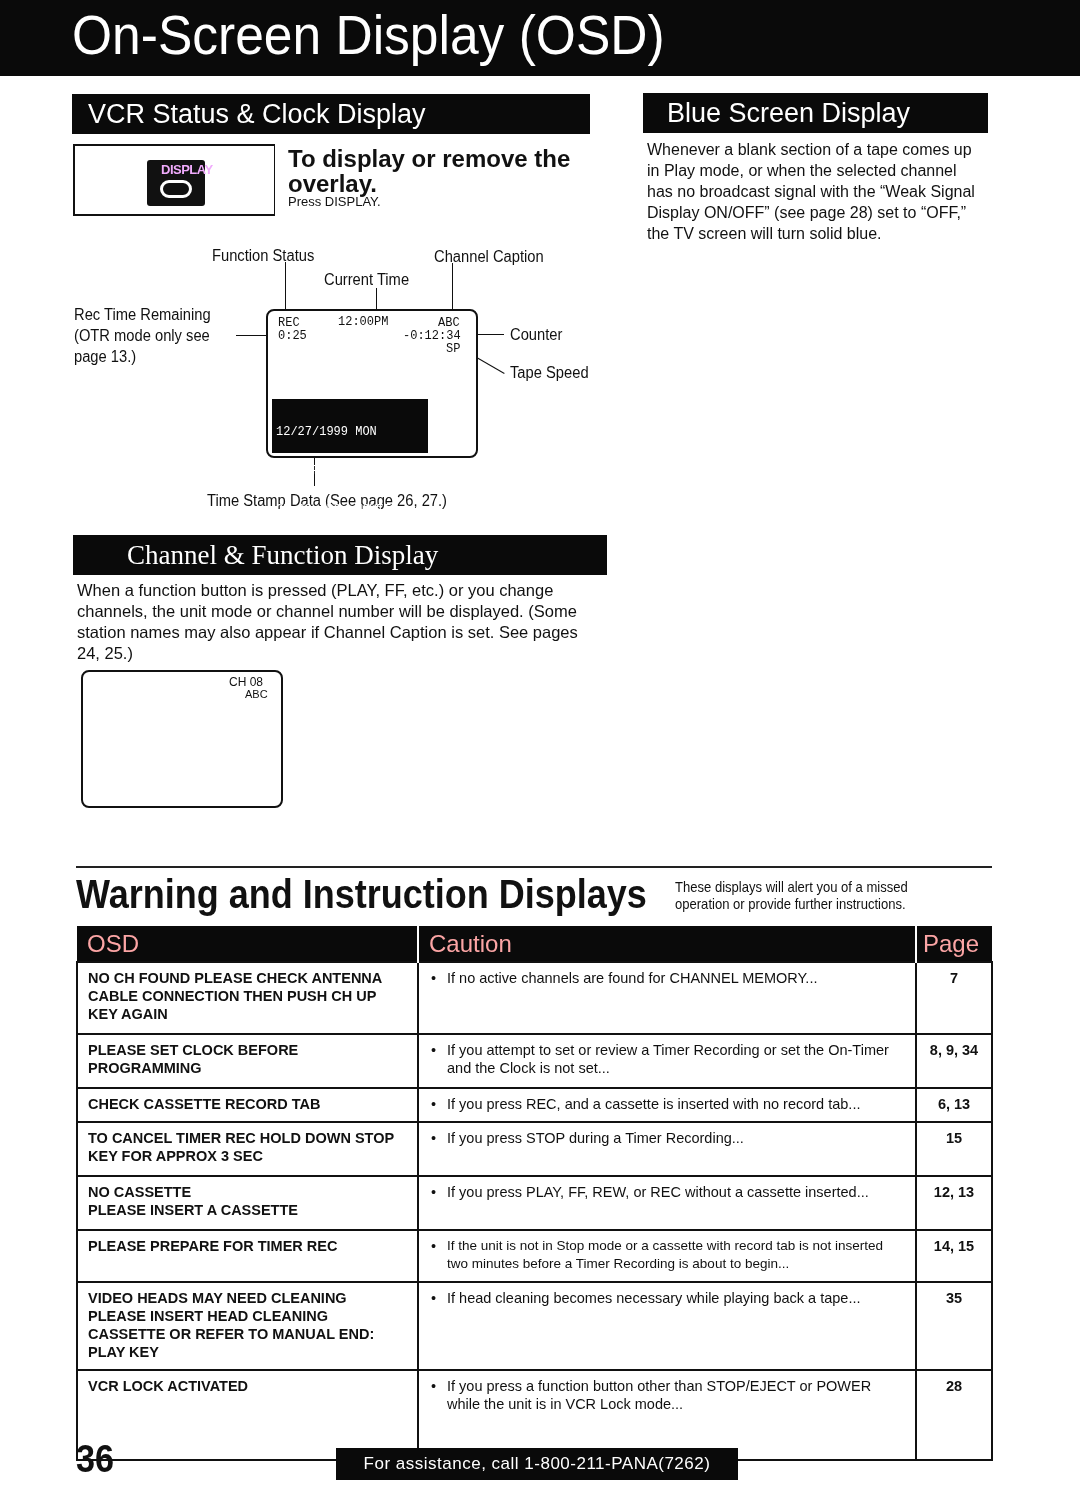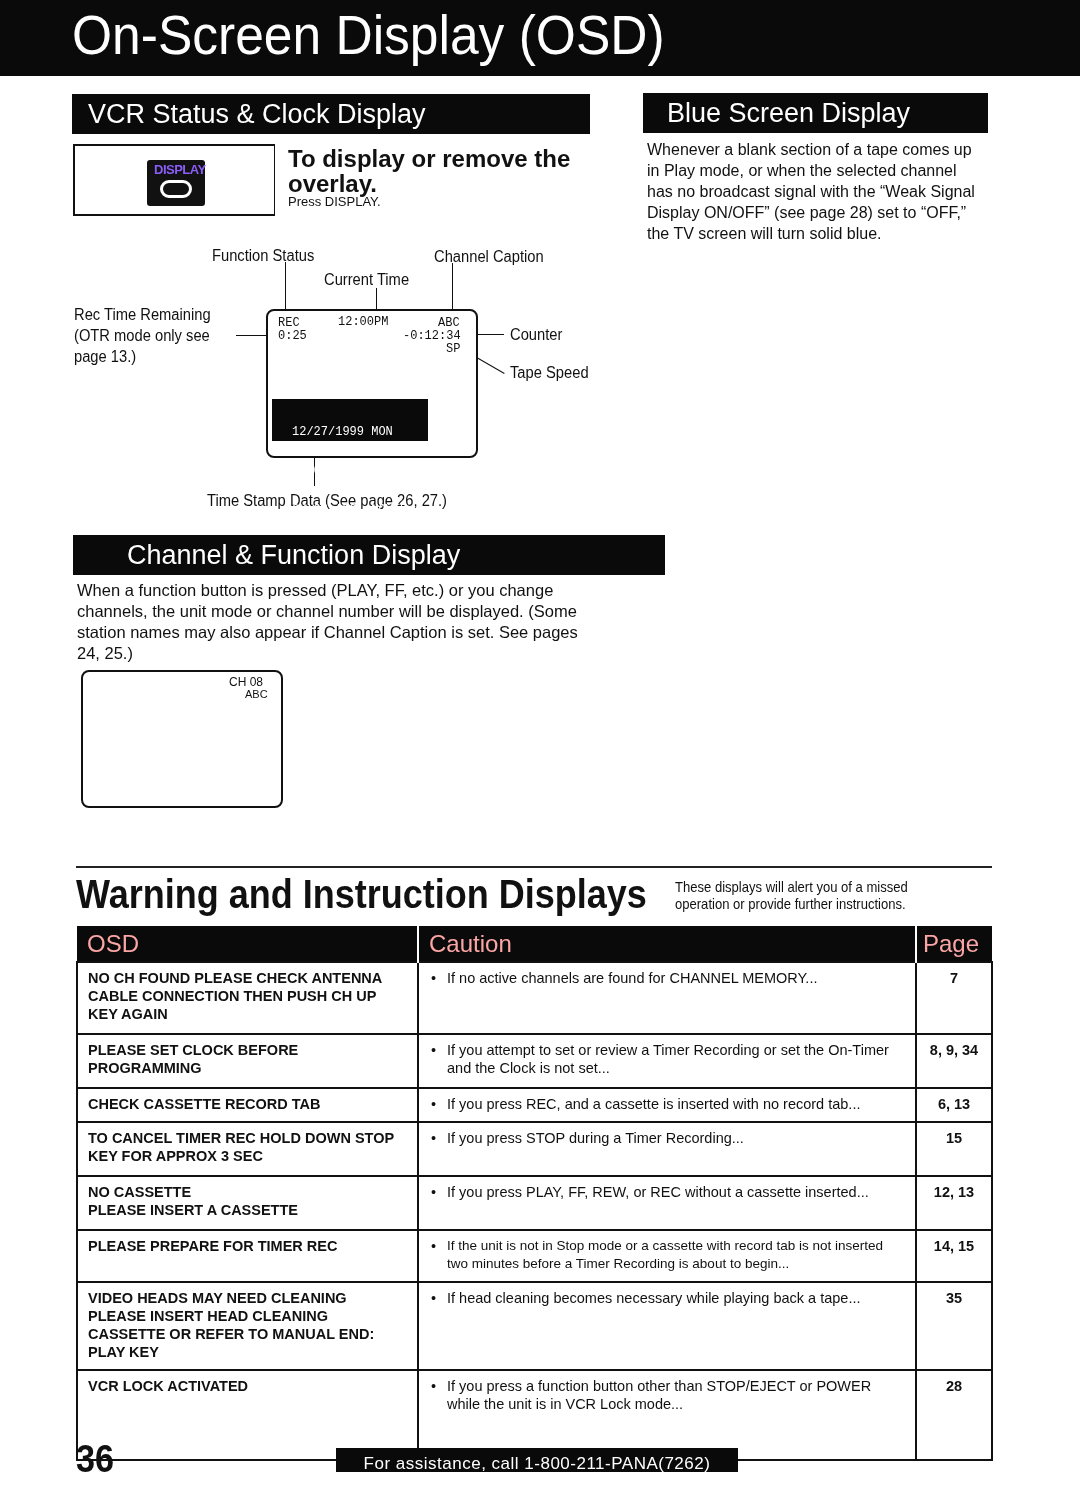--- a/index.html
+++ b/index.html
@@ -25,21 +25,21 @@
 
   .display-box {
     position: absolute; left: 73px; top: 144px; width: 202px; height: 72px;
     border: 2px solid #111; border-right-width: 1px;
   }
   .display-btn {
     position: absolute; left: 72px; top: 14px; width: 58px; height: 46px;
     background: #111; border-radius: 3px;
   }
   .display-btn .lbl {
-    position: absolute; left: 7px; top: 2px; color: #8b5cf6; font-size: 13px; font-weight: bold;
+    position: absolute; left: 14px; top: 2px; color: #f0abfc; font-size: 13px; font-weight: bold;
     letter-spacing: -0.5px;
   }
   .display-btn .oval {
     position: absolute; left: 13px; top: 20px; width: 32px; height: 18px;
     border: 3px solid #fff; border-radius: 10px; background: #111;
   }
 
   .howto-title {
     position: absolute; left: 288px; top: 146px; width: 300px;
     font-size: 24px; font-weight: bold; line-height: 25px;
@@ -50,22 +50,22 @@
 
   .label { position: absolute; font-size: 16px; line-height: 21px; white-space: nowrap; transform: scaleX(0.92); transform-origin: left top; }
   .vline { position: absolute; width: 1px; background: #111; }
   .hline { position: absolute; height: 1px; background: #111; }
 
   .screen {
     position: absolute; border: 2px solid #111; border-radius: 8px; background: #fff;
   }
   .mono { font-family: "Liberation Mono", monospace; font-size: 12px; line-height: 13px; position: absolute; white-space: pre; }
   .stamp {
-    position: absolute; left: 4px; top: 88px; width: 156px; height: 42px;
-    background: #0a0a0a; color: #fff; padding: 1px 20px;
+    position: absolute; left: 4px; top: 88px; width: 156px; height: 54px;
+    background: #0a0a0a; color: #fff; padding: 1px 4px;
     font-family: "Liberation Mono", monospace; font-size: 12px; line-height: 13px; white-space: pre;
   }
 
   .para { position: absolute; font-size: 16.5px; line-height: 21px; }
 
   .rule { position: absolute; left: 76px; top: 866px; width: 916px; height: 2px; background: #222; }
   .warn-title {
     position: absolute; left: 76px; top: 872px; font-size: 40px; font-weight: bold;
     transform: scaleX(0.9); transform-origin: left top; white-space: nowrap;
   }
@@ -92,21 +92,21 @@
   table.osd td.caution { padding-left: 12px; }
   table.osd td.caution .bullet { display: inline-block; width: 16px; }
   table.osd td.caution .ctext { display: inline-block; width: calc(100% - 20px); vertical-align: top; }
   table.osd td.page { font-weight: bold; text-align: center; }
 
   .page-num {
     position: absolute; left: 76px; top: 1438px; font-size: 38px; font-weight: bold;
     transform: scaleX(0.9); transform-origin: left top;
   }
   .assist {
-    position: absolute; left: 336px; top: 1448px; width: 402px; height: 24px;
+    position: absolute; left: 336px; top: 1448px; width: 402px; height: 32px;
     background: #0a0a0a; color: #fff; font-size: 17px; line-height: 32px; text-align: center;
     letter-spacing: 0.5px;
   }
 </style>
 </head>
 <body>
 
 <div class="top-banner">
   <h1>On-Screen Display (OSD)</h1>
 </div>
@@ -155,21 +155,21 @@
     <div>CH 08 ABC  MOVIE</div>
     <div>MEMORIAL MOVIE</div>
   </div>
 </div>
 
 <div class="sec-bar" style="left:643px; top:93px; width:345px;">
   <span style="padding-left:24px;">Blue Screen Display</span>
 </div>
 <div class="para" style="left:647px; top:139px; width:330px; font-size:16px;">Whenever a blank section of a tape comes up in Play mode, or when the selected channel has no broadcast signal with the “Weak Signal Display ON/OFF” (see page 28) set to “OFF,” the TV screen will turn solid blue.</div>
 
-<div class="sec-bar" style="left:73px; top:535px; width:592px;">
+<div class="sec-bar" style="left:73px; top:535px; width:534px;font-family:Liberation Serif, serif;">
   <span style="padding-left:54px;">Channel &amp; Function Display</span>
 </div>
 <div class="para" style="left:77px; top:580px; width:520px;">When a function button is pressed (PLAY, FF, etc.) or you change channels, the unit mode or channel number will be displayed. (Some station names may also appear if Channel Caption is set. See pages 24, 25.)</div>
 
 <div class="screen" style="left:81px; top:670px; width:202px; height:138px;">
   <div class="mono" style="left:146px; top:4px; font-family:'Liberation Sans',sans-serif; font-size:12px;">CH 08</div>
   <div class="mono" style="left:162px; top:16px; font-family:'Liberation Sans',sans-serif; font-size:11px;">ABC</div>
 </div>
 
 <div class="rule"></div>

